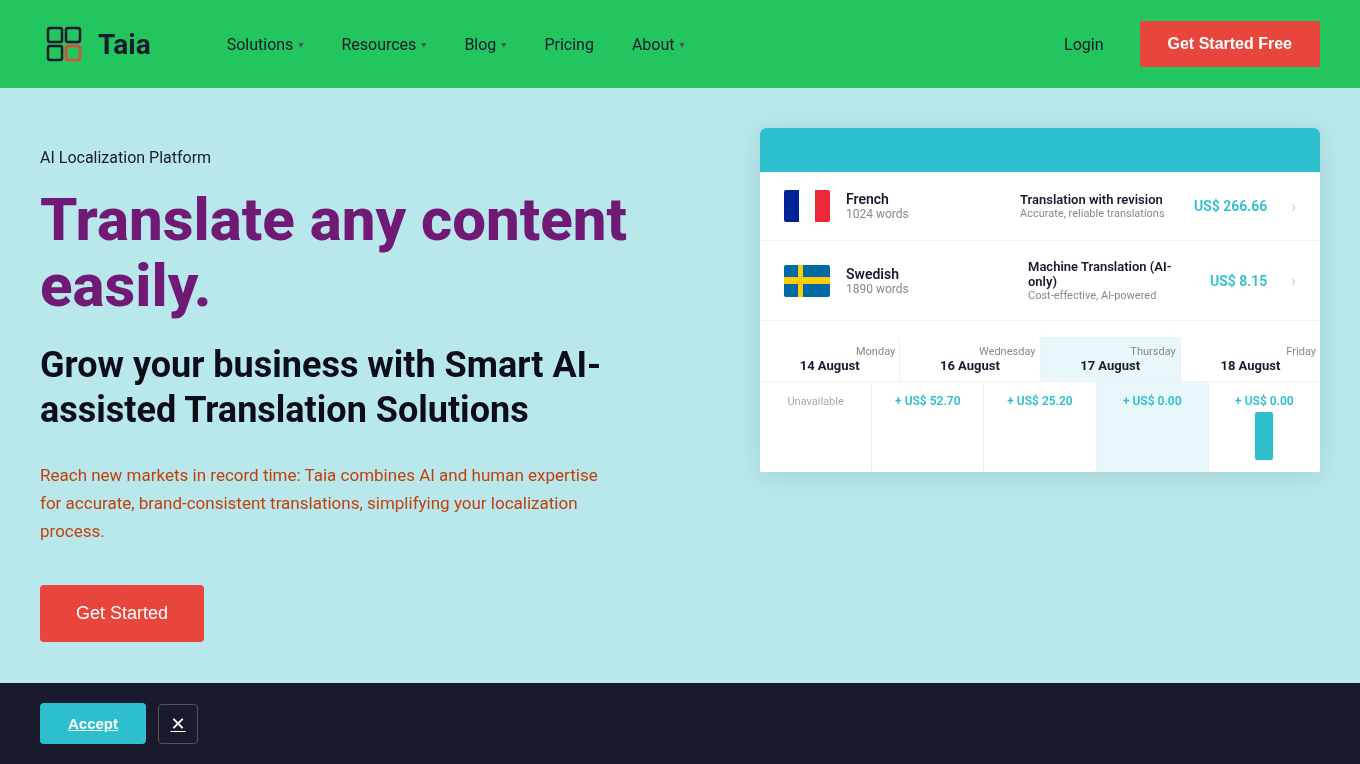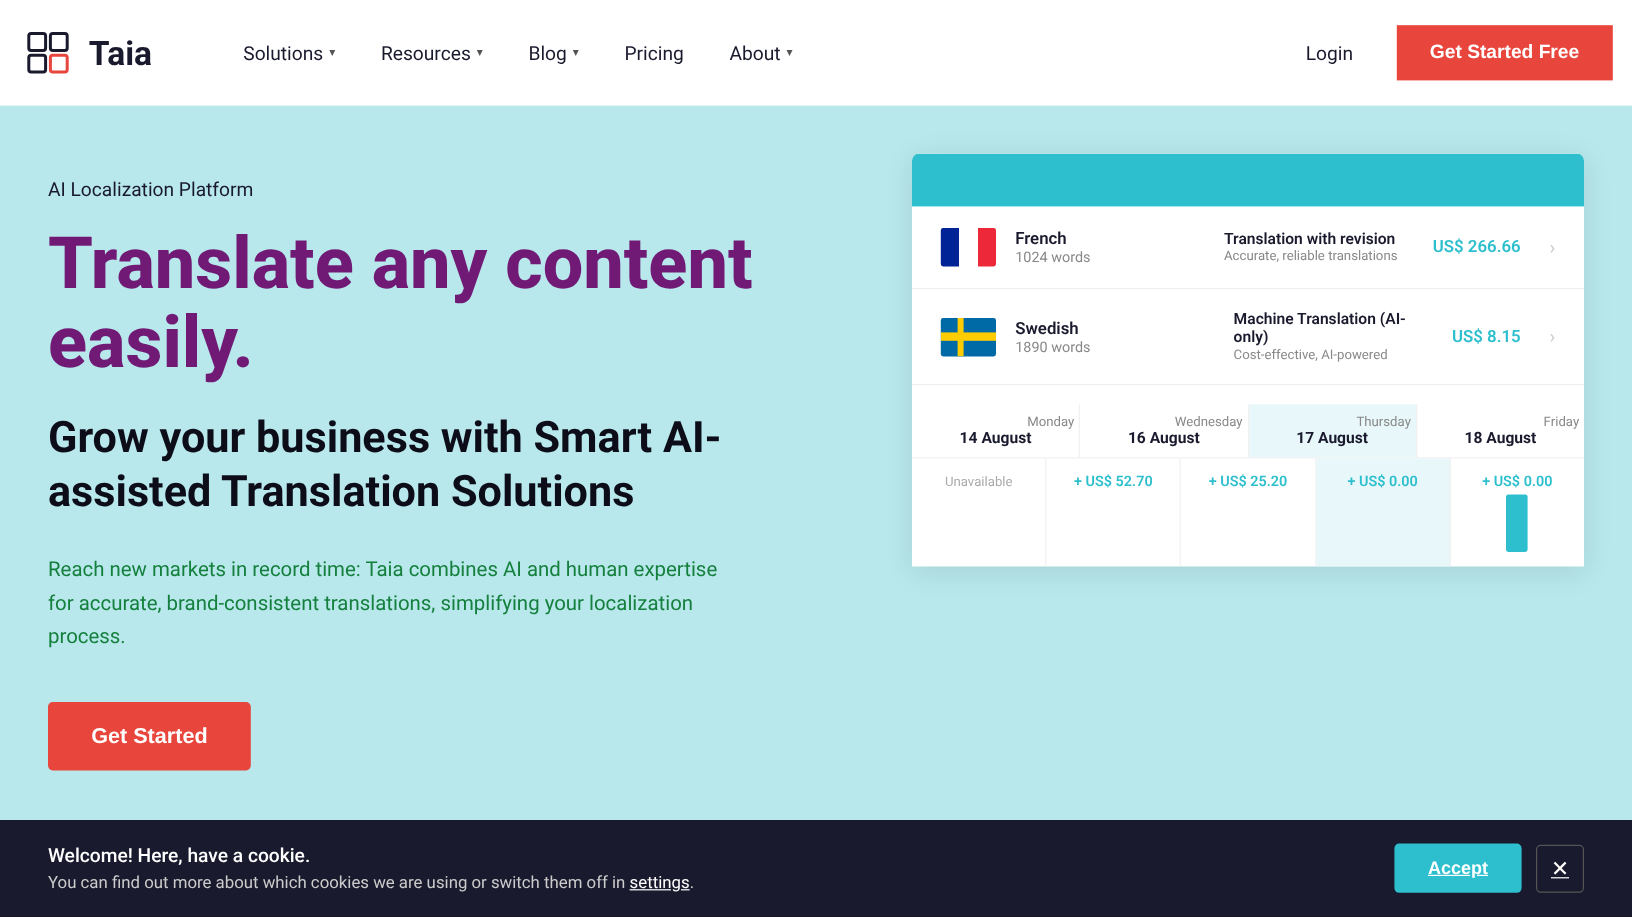--- a/index.html
+++ b/index.html
@@ -1,23 +1,23 @@
 <!DOCTYPE html>
 <html><head>
   <meta charset="utf-8">
   <style>
     * { margin: 0; padding: 0; box-sizing: border-box; }
     body { font-family: -apple-system, BlinkMacSystemFont, 'Segoe UI', Roboto, sans-serif; background: #b8e8ec; min-height: 764px; overflow-x: hidden; }
 
     
     nav {
-      background: #ffffff;
-      display: flex;
-      align-items: center;
-      padding: 0 16px;
+      background: #22c55e;
+      display: flex;
+      align-items: center;
+      padding: 0 40px;
       height: 88px;
       position: relative;
     }
     .nav-logo {
       display: flex;
       align-items: center;
       gap: 10px;
       text-decoration: none;
       margin-right: 60px;
     }
@@ -103,30 +103,30 @@
     }
     .hero-subheadline {
       font-size: 36px;
       font-weight: 700;
       color: #0d0d1a;
       line-height: 1.25;
       margin-bottom: 28px;
     }
     .hero-desc {
       font-size: 17px;
-      color: #15803d;
+      color: #c2410c;
       line-height: 1.65;
       margin-bottom: 40px;
       max-width: 560px;
     }
     .get-started-btn {
       background: #e8453c;
       color: #fff;
       font-size: 18px;
-      font-weight: 700;
+      font-weight: 400;
       padding: 18px 36px;
       border-radius: 4px;
       cursor: pointer;
       border: none;
       display: inline-block;
     }
 
     
     .hero-right {
       flex: 0 0 560px;
@@ -459,26 +459,19 @@
               <div class="cal-blue-bar"></div>
             </div>
           </div>
         </div>
       </div>
     </div>
   </div>
 </section>
 
 <div class="cookie-banner">
-  <div class="cookie-text">
-    <div class="cookie-title">Welcome! Here, have a cookie.</div>
-    <div class="cookie-desc">
-      <span>You can find out more about which cookies we are using or switch them off in</span>
-      <a href="#"> settings</a>.
-    </div>
-  </div>
   <div class="cookie-actions">
     <button class="accept-btn">Accept</button>
     <button class="close-btn">
       <span>✕</span>
     </button>
   </div>
 </div>
 
 </body></html>

